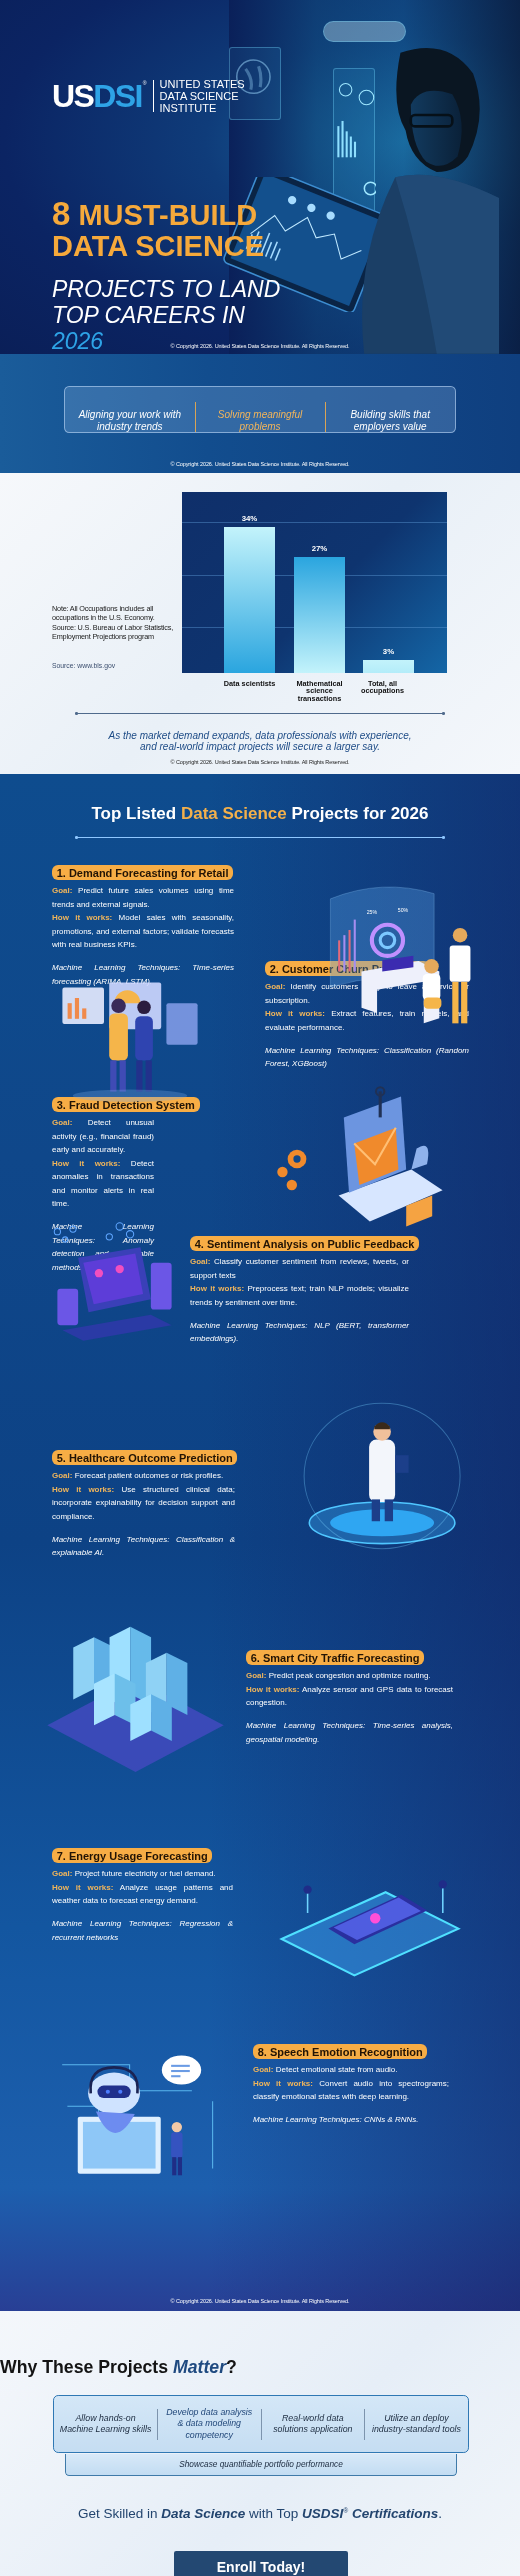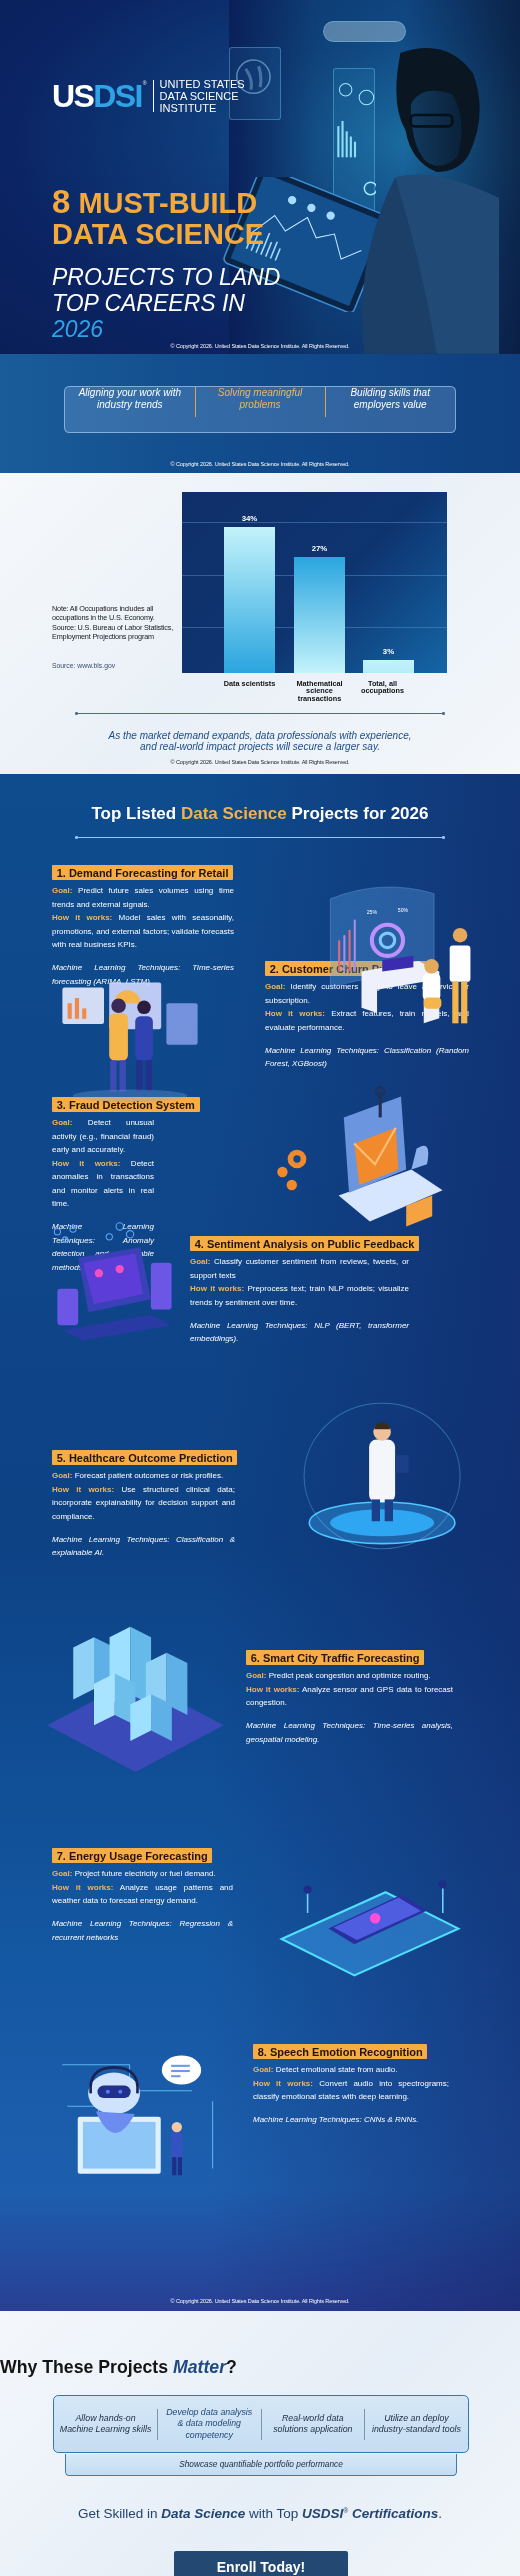--- a/index.html
+++ b/index.html
@@ -11,33 +11,33 @@
   .hero .glow { position: absolute; border-radius: 50%; filter: blur(1px); }
   .hero .photo { position: absolute; right: 0; top: 0; width: 291px; height: 354px; background: linear-gradient(90deg, rgba(10,31,88,0.95) 0%, rgba(15,70,120,0.55) 30%, rgba(20,100,150,0.35) 60%, rgba(10,30,60,0.75) 100%); }
   .hero .panel { position: absolute; border: 0.5px solid rgba(120,220,255,0.35); background: rgba(60,170,230,0.12); border-radius: 3.1px; }
   .hero .person { position: absolute; right: 21px; top: 42px; width: 166px; height: 312px; }
   .logo { position: absolute; left: 52px; top: 78px; display: flex; align-items: center; }
   .logo .us { font-size: 32px; font-weight: 700; letter-spacing: -1.6px; color: #fff; font-family: "Liberation Sans", sans-serif; line-height: 1; }
   .logo .dsi { font-size: 32px; font-weight: 700; letter-spacing: -1.6px; color: #2ea3e6; line-height: 1; }
   .logo .reg { font-size: 5.2px; color: #fff; align-self: flex-start; margin-left: 1px; margin-top: 2.1px; }
   .logo .divider { width: 0.5px; height: 32px; background: #fff; margin: 0 6.2px; }
   .logo .name { font-size: 11px; line-height: 12px; color: #fff; }
-  .hero-title { position: absolute; left: 52px; top: 186px; }
+  .hero-title { position: absolute; left: 52px; top: 198px; }
   .hero-title .l1 { font-size: 29px; font-weight: 700; color: #f6a93b; line-height: 31px; }
   .hero-title .l1 .num { font-size: 33px; }
   .hero-title .l2 { font-size: 29px; font-weight: 700; color: #f6a93b; line-height: 30px; }
   .hero-title .l3 { font-size: 23px; font-style: italic; color: #fff; line-height: 26px; margin-top: 15px; }
   .hero-title .year { font-size: 23px; font-style: italic; color: #2ea3e6; line-height: 26px; }
   .copyright { font-size: 5.5px; text-align: center; color: #fff; letter-spacing: -0.1px; }
   .hero .copyright { position: absolute; left: 0; right: 0; bottom: 5.2px; }
 
   
   .intro { height: 119px; background: linear-gradient(90deg, #1a5c9a 0%, #124d8e 40%, #0f3f7f 100%); position: relative; padding-top: 16.6px; }
   .intro .lead { text-align: center; font-size: 10px; color: #fff; }
-  .intro .box { margin: 15.6px auto 0; width: 392px; height: 47px; border: 0.5px solid rgba(200,225,255,0.55); border-radius: 5.2px; background: rgba(150,190,235,0.25); display: flex; align-items: flex-start; }
+  .intro .box { margin: 15.6px auto 0; width: 392px; height: 47px; border: 0.5px solid rgba(200,225,255,0.55); border-radius: 5.2px; background: rgba(150,190,235,0.25); display: flex; align-items: flex-end; }
   .intro .box .cell { flex: 1; text-align: center; font-style: italic; font-size: 10px; line-height: 11.4px; padding: 0 10.4px; }
   .intro .box .sep { width: 0.5px; height: 30px; background: #d8a456; }
   .intro .box .hl { color: #f3b55a; }
   .intro .copyright { position: absolute; left: 0; right: 0; bottom: 6.2px; }
 
   
   .stats { height: 301px; background: linear-gradient(135deg, #f6f8fb 0%, #e9f0f7 50%, #f4f7fb 100%); position: relative; color: #111; }
   .stats .note { position: absolute; left: 52px; top: 131px; width: 125px; font-size: 7.3px; line-height: 9.4px; color: #1a1a1a; letter-spacing: -0.2px; }
   .stats .source { position: absolute; left: 52px; top: 189px; font-size: 6.8px; color: #3b4e6e; }
   .chart { position: absolute; left: 182px; top: 19px; width: 265px; height: 181px; background: linear-gradient(135deg, #0f2f6a 0%, #0e346f 55%, #1466a6 100%); }
@@ -52,21 +52,21 @@
   .stats .copyright { position: absolute; left: 0; right: 0; top: 286px; color: #222; }
 
   
   .projects { height: 1537px; position: relative; background: linear-gradient(180deg, #0e4c8e 0%, #0f478a 25%, #0d4285 50%, #1356a0 75%, #1d5fae 92%, #283f95 100%); }
   .projects::after { content: ""; position: absolute; inset: 0; background: linear-gradient(90deg, rgba(0,0,0,0) 40%, rgba(20,25,90,0.45) 100%); pointer-events: none; }
   .projects > * { z-index: 1; }
   .proj-head { position: absolute; left: 0; right: 0; top: 30px; text-align: center; font-size: 17px; font-weight: 700; color: #fff; }
   .proj-head .hl { color: #f3b04b; }
   .projects .hline { background: #8fc7ff; }
   .card { position: absolute; width: 181px; }
-  .card .tag { display: inline-block; background: #f7ad45; color: #231405; font-weight: 700; font-size: 11px; padding: 1.6px 4.7px; border-radius: 1px; white-space: nowrap; }
+  .card .tag { display: inline-block; background: #f7ad45; color: #231405; font-weight: 700; font-size: 11px; padding: 1.6px 4.7px; border-radius: 6px; white-space: nowrap; }
   .card .body { margin-top: 4.2px; font-size: 8px; line-height: 13.5px; color: #fff; text-align: justify; }
   .card .k { color: #f0b55b; font-weight: 700; }
   .card .ml { margin-top: 9.4px; font-style: italic; font-size: 8px; line-height: 13.5px; color: #fff; text-align: justify; }
   .illus { position: absolute; }
 
   
   .why { height: 265px; position: relative; background: linear-gradient(135deg, #f4f7fb 0%, #e6eef7 55%, #f2f6fa 100%); color: #111; }
   .why .box { position: absolute; left: 53px; width: 416px; top: 84px; height: 58px; border: 0.8px solid #2f78b4; border-radius: 5.2px; background: linear-gradient(180deg, #d4e7f7, #c5ddf2); display: flex; align-items: center; }
   .why .box .cell { flex: 1; text-align: center; font-style: italic; font-size: 8.8px; line-height: 11.4px; color: #1b2a3e; padding: 0 5.2px; }
   .why .box .cell.dark { color: #22487a; }

